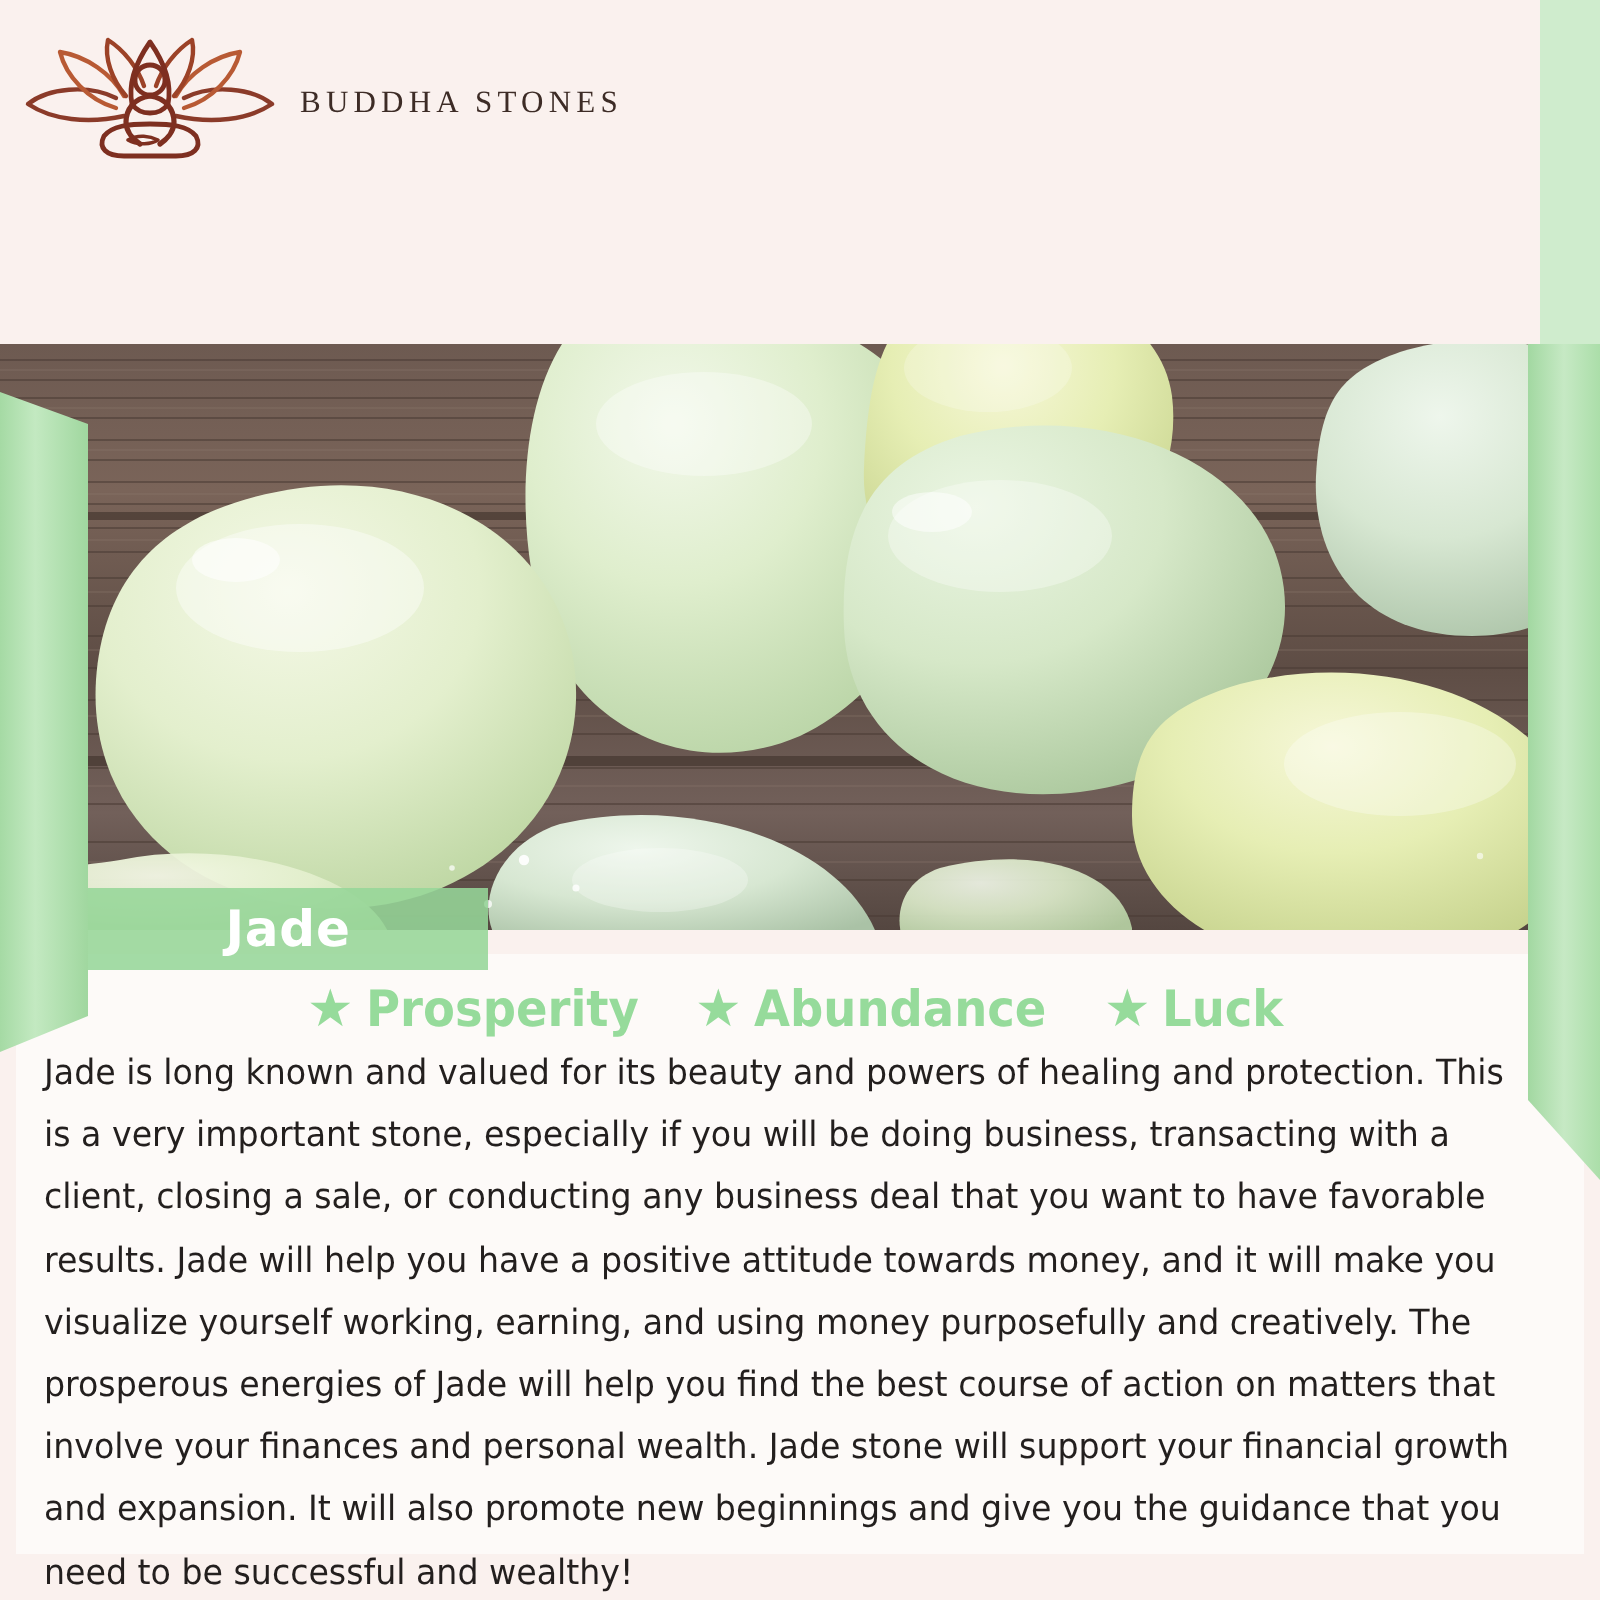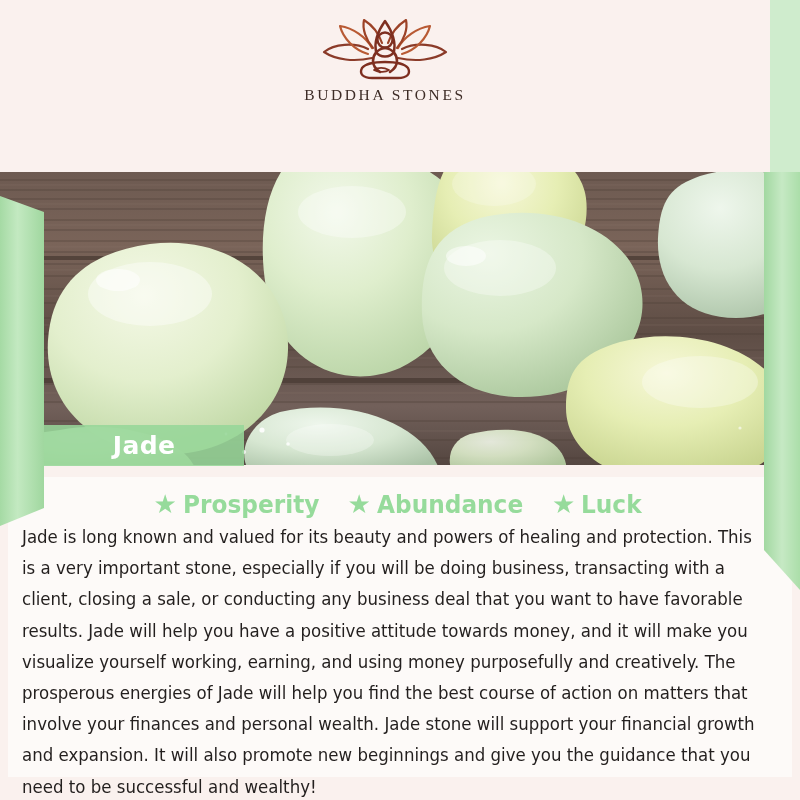--- a/index.html
+++ b/index.html
@@ -32,21 +32,21 @@
   .header-panel {
     position:absolute;
     left:0; top:0; right:30px; height:172px;
     background:#faf1ee;
   }
 
   .brand {
     position:absolute;
     left:0; right:0; top:18px;
     display:flex;
-    flex-direction:column;
+    flex-direction:row;
     align-items:center;
   }
   .brand-logo { width:150px; height:62px; display:block; }
   .brand-name {
     margin-top:6px;
     font-family:"Liberation Serif", serif;
     font-size:15.5px;
     letter-spacing:2.6px;
     color:#3d2c26;
     font-weight:400;
@@ -92,21 +92,21 @@
     position:absolute;
     right:0; top:172px; width:36px; height:418px;
     background:linear-gradient(90deg,#a2d8a1 0%,#c6e9c4 50%,#abdea9 100%);
     clip-path:polygon(0 0, 100% 0, 100% 100%, 0 calc(100% - 40px));
     z-index:5;
   }
 
   
   .jade-label {
     position:absolute;
-    left:44px; top:425px; width:200px; height:41px;
+    left:44px; top:444px; width:200px; height:41px;
     background:rgba(150,214,152,0.88);
     display:flex; align-items:center; justify-content:center;
     z-index:6;
   }
   .jade-text {
     font-family:"DejaVu Sans", sans-serif;
     font-weight:bold;
     font-size:25px;
     color:#ffffff;
     letter-spacing:0.4px;

